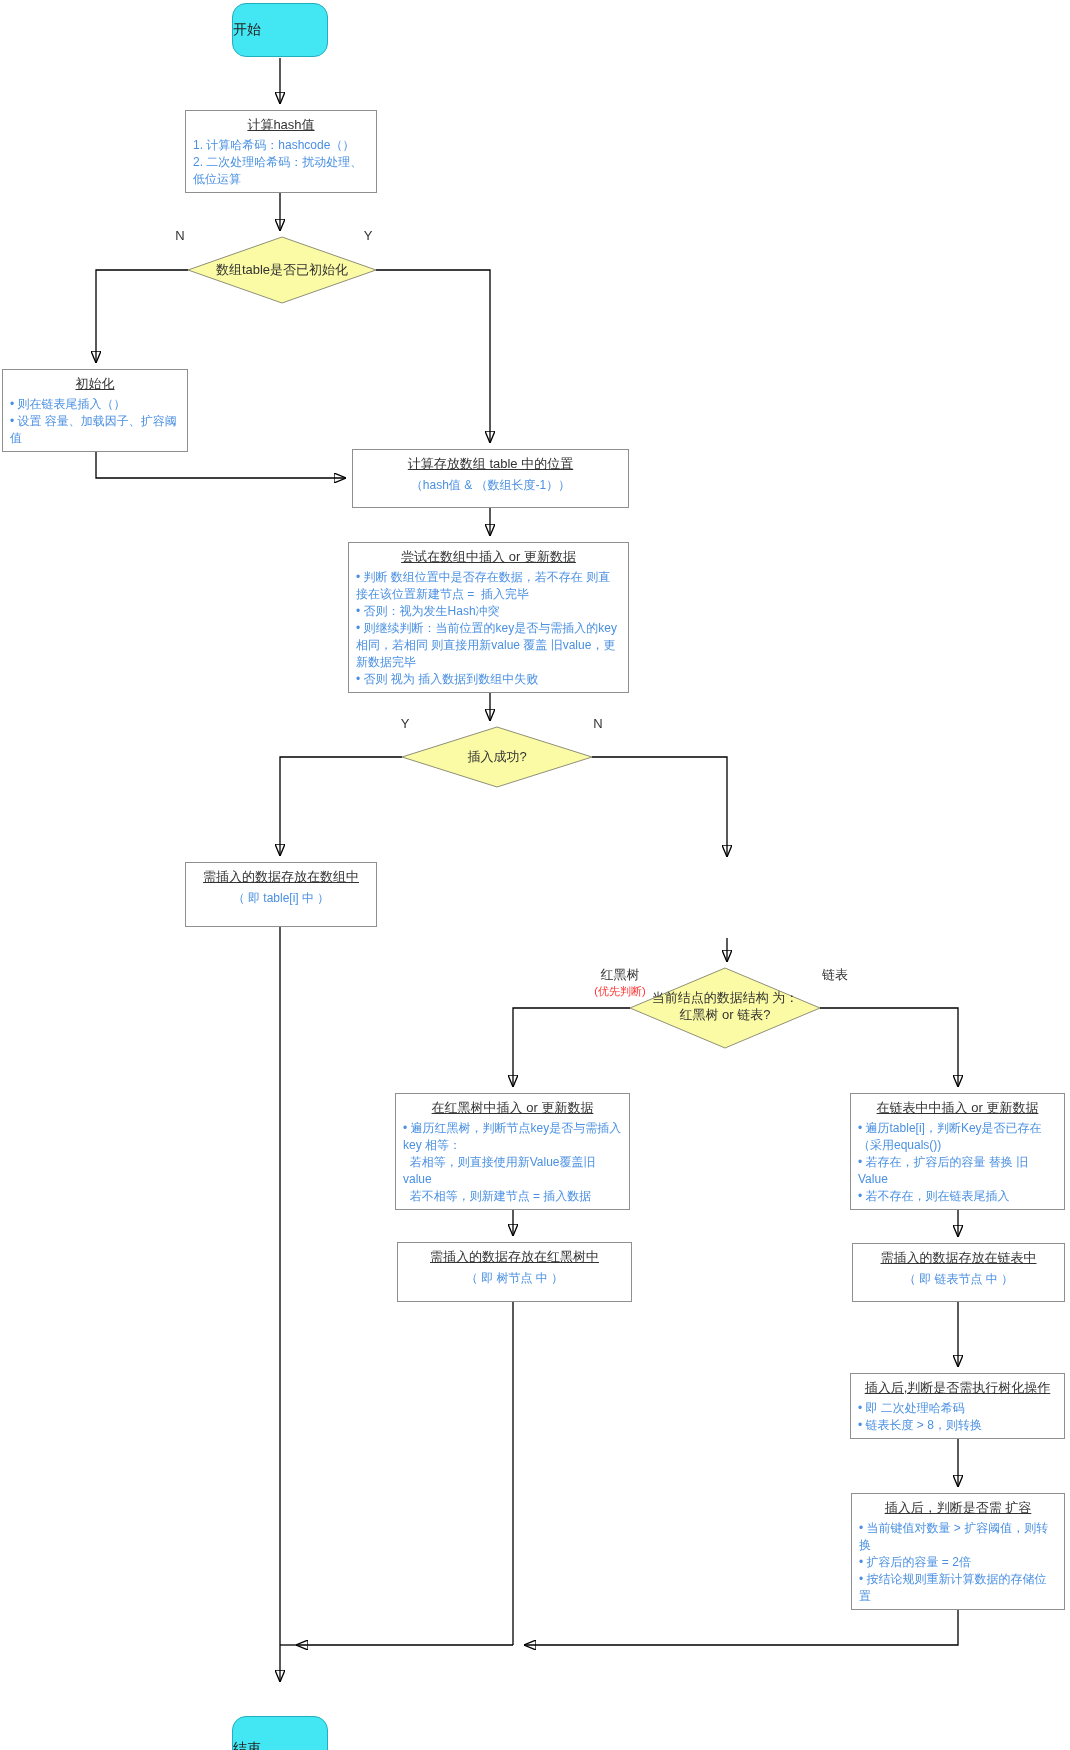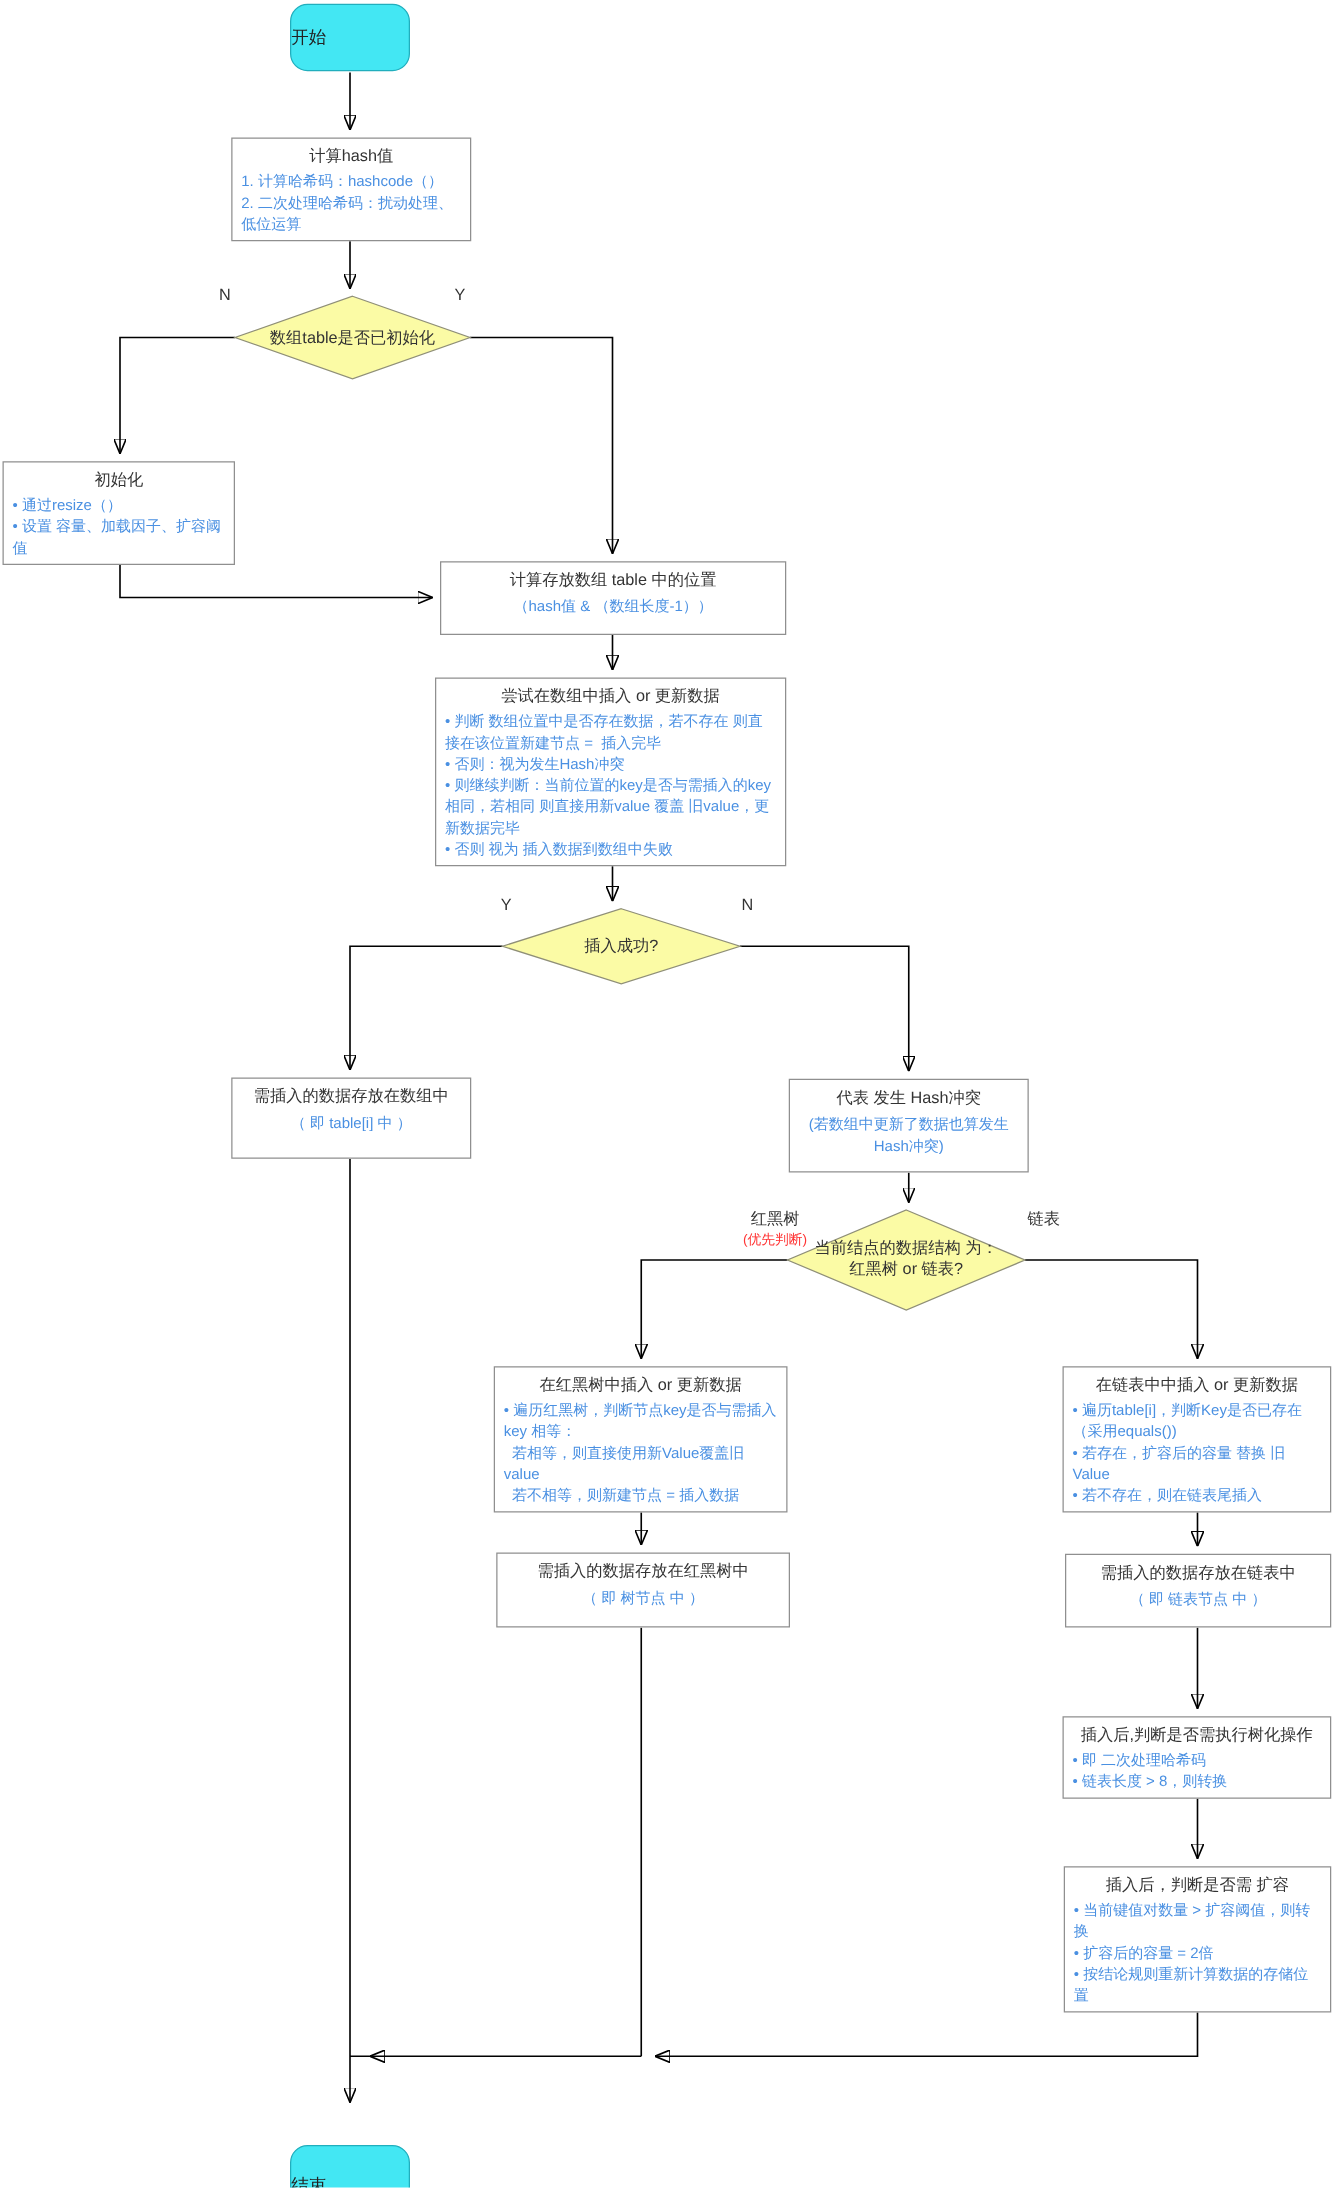--- a/index.html
+++ b/index.html
@@ -7,21 +7,21 @@
     position:relative;width:1070px;height:1750px;background:#ffffff;
     font-family:"Liberation Sans","DejaVu Sans",sans-serif;
   }
   #flow-svg{position:absolute;left:0;top:0;width:1070px;height:1750px;}
   #flow-svg path{stroke:#000000;stroke-width:1.3;fill:none;}
   #flow-svg polygon.decision{fill:#fbfba5;stroke:#8f8f77;stroke-width:1;}
   .node{
     position:absolute;background:#ffffff;border:1px solid #8f8f8f;
     box-sizing:border-box;font-size:12px;color:#4a90e2;padding:5px 7px 4px 7px;
   }
-  .node .title{color:#333333;font-size:13px;text-align:center;margin-bottom:2px;line-height:1.45;}
+  .node .title{color:#333333;font-size:13px;text-align:center;margin-bottom:2px;line-height:1.45;text-decoration:underline;}
   .bl{line-height:1.42;white-space:pre-wrap;}
   .note{color:#4a90e2;text-align:center;line-height:1.55;}
   .terminal{
     position:absolute;background:#43e7f3;border:1.5px solid #21aebd;border-radius:14px;
     display:flex;align-items:center;justify-content:flex-start;
     font-size:14px;color:#222222;box-sizing:border-box;
   }
   .dtext{position:absolute;text-align:center;font-size:13px;color:#333333;line-height:17px;}
   .elabel{position:absolute;font-size:13px;color:#333333;text-align:center;}
   .rlabel{position:absolute;font-size:11px;color:#ff3333;text-align:center;}
@@ -74,21 +74,21 @@
     <div class="bl">1. 计算哈希码：hashcode（）</div>
     <div class="bl">2. 二次处理哈希码：扰动处理、低位运算</div>
   </div>
 
   <div class="dtext" style="left:190px;top:261px;width:184px;">数组table是否已初始化</div>
   <div class="elabel" style="left:160px;top:228px;width:40px;">N</div>
   <div class="elabel" style="left:348px;top:228px;width:40px;">Y</div>
 
   <div class="node" style="left:2px;top:369px;width:186px;min-height:59px;">
     <div class="title">初始化</div>
-    <div class="bl">• 通过resize（）</div>
+    <div class="bl">• 则在链表尾插入（）</div>
     <div class="bl">• 设置 容量、加载因子、扩容阈值</div>
   </div>
 
   <div class="node" style="left:352px;top:449px;width:277px;min-height:59px;">
     <div class="title">计算存放数组 table 中的位置</div>
     <div class="note">（hash值 &amp; （数组长度-1））</div>
   </div>
 
   <div class="node" style="left:348px;top:542px;width:281px;min-height:150px;">
     <div class="title">尝试在数组中插入 or 更新数据</div>
@@ -100,24 +100,20 @@
 
   <div class="dtext" style="left:427px;top:748px;width:140px;">插入成功?</div>
   <div class="elabel" style="left:385px;top:716px;width:40px;">Y</div>
   <div class="elabel" style="left:578px;top:716px;width:40px;">N</div>
 
   <div class="node" style="left:185px;top:862px;width:192px;min-height:65px;">
     <div class="title">需插入的数据存放在数组中</div>
     <div class="note">（ 即 table[i] 中 ）</div>
   </div>
 
-  <div class="node" style="left:631px;top:863px;width:192px;min-height:75px;">
-    <div class="title">代表 发生 Hash冲突</div>
-    <div class="note">(若数组中更新了数据也算发生 Hash冲突)</div>
-  </div>
 
   <div class="dtext" style="left:628px;top:989px;width:194px;">
     <div>当前结点的数据结构 为：</div>
     <div>红黑树 or 链表?</div>
   </div>
   <div class="elabel" style="left:580px;top:966px;width:80px;">红黑树</div>
   <div class="rlabel" style="left:566px;top:984px;width:108px;">(优先判断)</div>
   <div class="elabel" style="left:800px;top:966px;width:70px;">链表</div>
 
   <div class="node" style="left:395px;top:1093px;width:235px;min-height:92px;">

